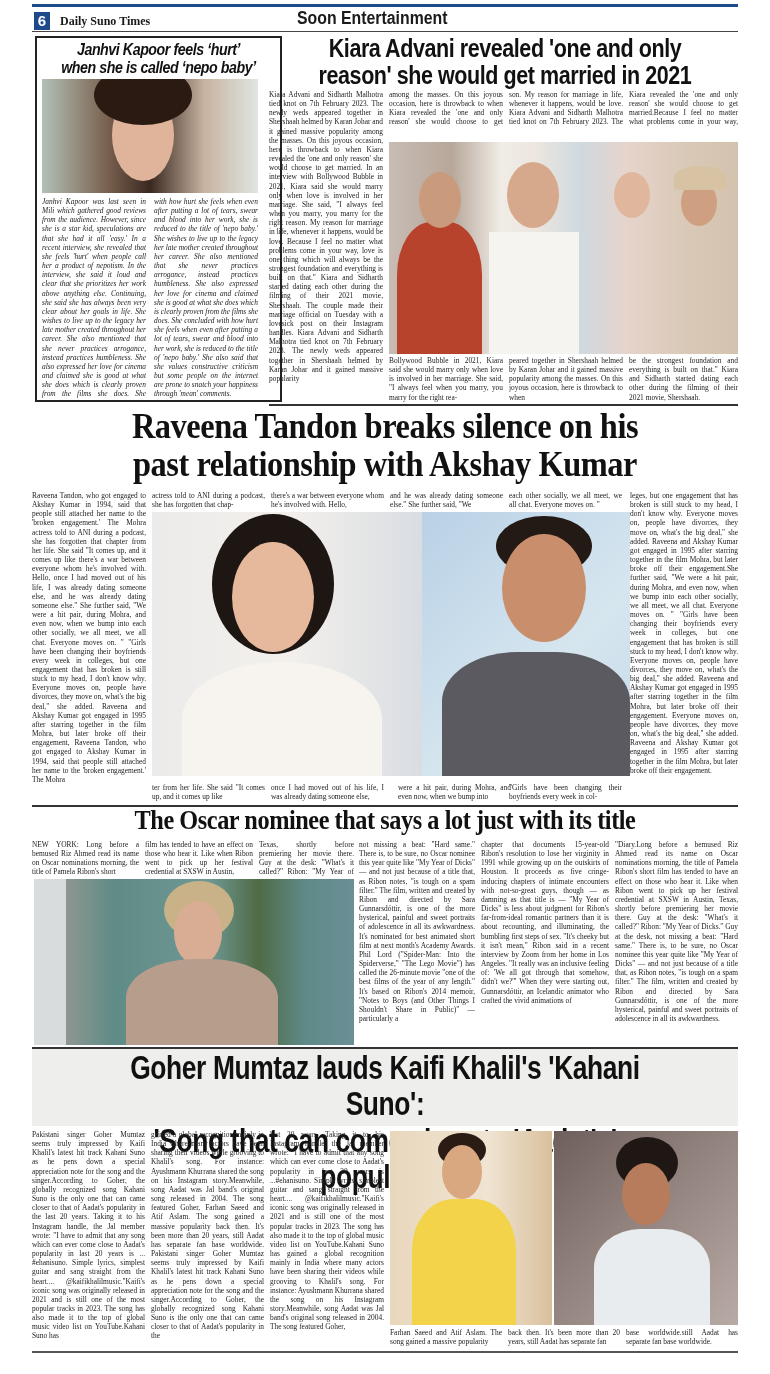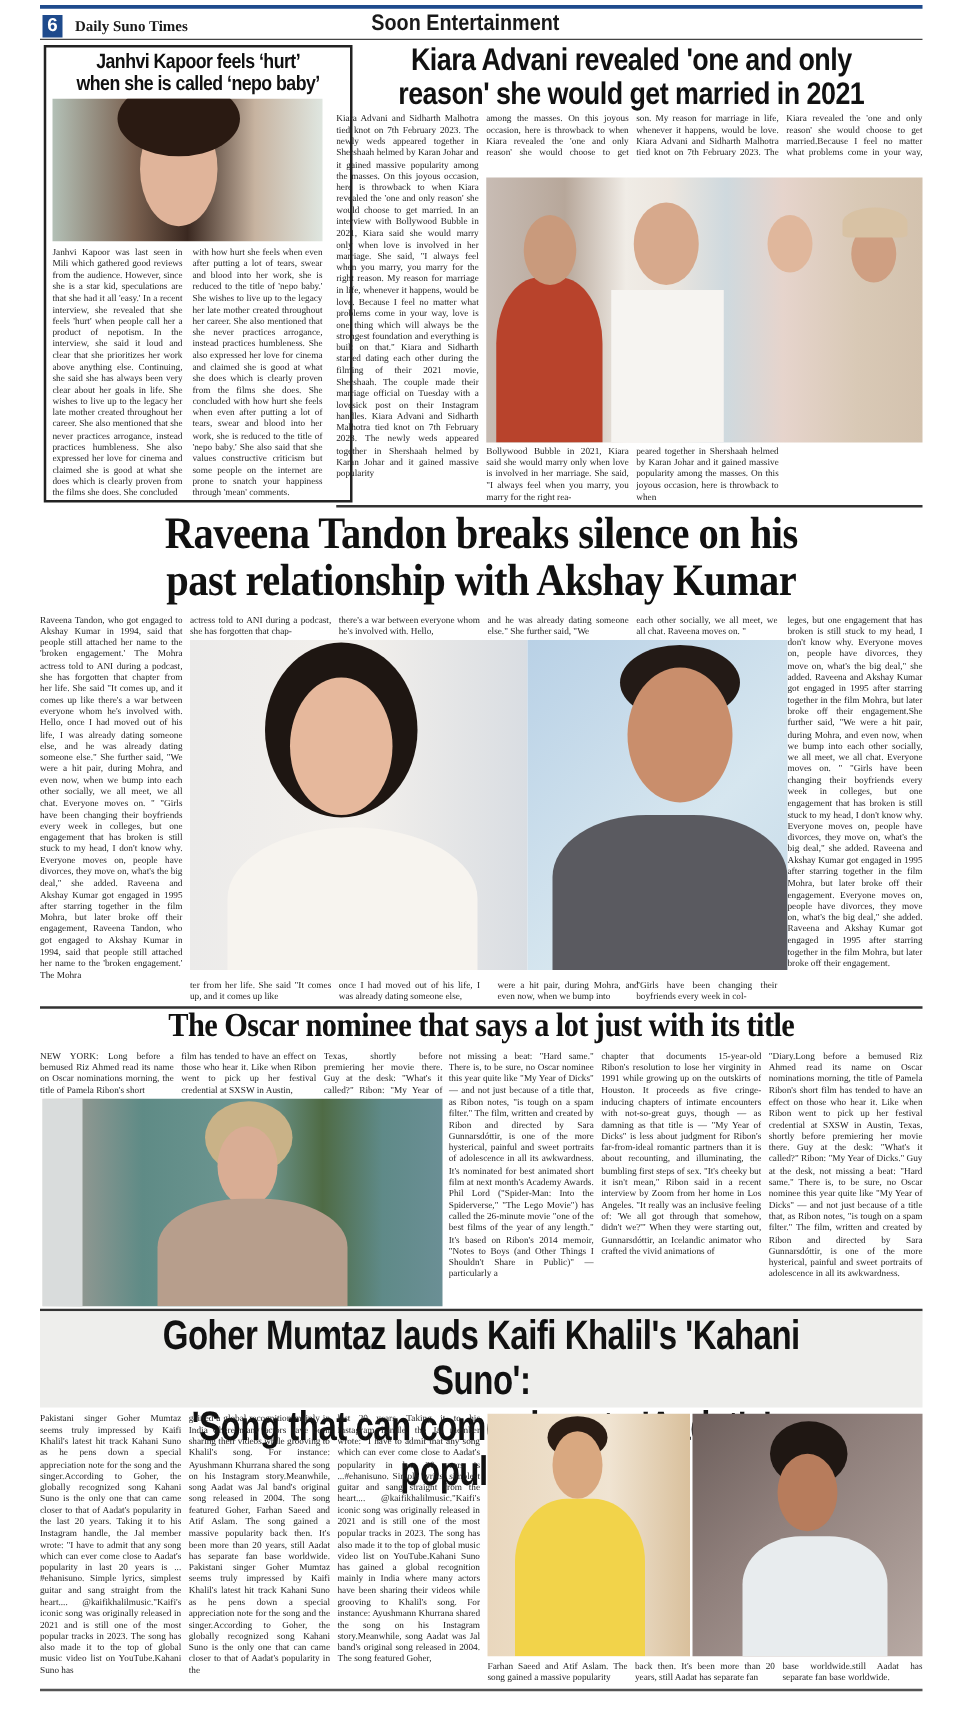--- a/index.html
+++ b/index.html
@@ -23,21 +23,21 @@
 <body>
 
 <div class="page">
   <div class="topbar"></div>
   <div class="mast">
     <div class="pgnum">6</div>
     <div class="paper">Daily Suno Times</div>
     <div class="section">Soon Entertainment</div>
   </div>
 
-  <div class="box" style="left:3px;top:36px;width:247px;height:366px;">
+  <div class="box" style="left:3px;top:36px;width:247px;height:366px;font-style:italic;">
     <div class="hl" style="font-size:16.5px;margin-top:3px;transform:scaleX(.86);">
       <div>Janhvi Kapoor feels ‘hurt’</div>
       <div>when she is called ‘nepo baby’</div>
     </div>
     <div class="img" style="left:5px;top:41px;width:216px;height:114px;background:linear-gradient(90deg,#b3c0b6 0%,#7a6150 30%,#3a2820 50%,#c7b3a0 75%,#dfe6e0 100%);">
       <div class="face" style="left:70px;top:10px;width:62px;height:92px;background:#e0b49a;"></div>
       <div class="face" style="left:52px;top:-14px;width:98px;height:60px;background:#2a1a12;"></div>
     </div>
     <div class="col txt" style="left:5px;top:159px;width:104px;height:202px;">Janhvi Kapoor was last seen in Mili which gathered good reviews from the audience. However, since she is a star kid, speculations are that she had it all 'easy.' In a recent interview, she revealed that she feels 'hurt' when people call her a product of nepotism. In the interview, she said it loud and clear that she prioritizes her work above anything else. Continuing, she said she has always been very clear about her goals in life. She wishes to live up to the legacy her late mother created throughout her career. She also mentioned that she never practices arrogance, instead practices humbleness. She also expressed her love for cinema and claimed she is good at what she does which is clearly proven from the films she does. She concluded</div>
     <div class="col txt" style="left:117px;top:159px;width:104px;height:202px;">with how hurt she feels when even after putting a lot of tears, swear and blood into her work, she is reduced to the title of 'nepo baby.' She wishes to live up to the legacy her late mother created throughout her career. She also mentioned that she never practices arrogance, instead practices humbleness. She also expressed her love for cinema and claimed she is good at what she does which is clearly proven from the films she does. She concluded with how hurt she feels when even after putting a lot of tears, swear and blood into her work, she is reduced to the title of 'nepo baby.' She also said that she values constructive criticism but some people on the internet are prone to snatch your happiness through 'mean' comments.</div>
@@ -55,32 +55,33 @@
     <div style="position:absolute;left:8px;top:80px;width:85px;height:132px;background:#b8432c;border-radius:40% 40% 0 0;"></div>
     <div class="face" style="left:30px;top:30px;width:42px;height:56px;background:#c99a7c;"></div>
     <div class="face" style="left:118px;top:20px;width:52px;height:66px;background:#d7a98c;"></div>
     <div style="position:absolute;left:100px;top:90px;width:90px;height:122px;background:#f6f4f1;"></div>
     <div class="face" style="left:225px;top:30px;width:36px;height:46px;background:#e0b79c;"></div>
     <div class="face" style="left:292px;top:38px;width:36px;height:46px;background:#cf9f82;"></div>
     <div style="position:absolute;left:285px;top:24px;width:52px;height:24px;background:#d8c2a4;border-radius:50% 50% 10% 10%;"></div>
   </div>
   <div class="col txt" style="left:357px;top:356px;width:114px;height:46px;">Bollywood Bubble in 2021, Kiara said she would marry only when love is involved in her marriage. She said, "I always feel when you marry, you marry for the right rea-</div>
   <div class="col txt" style="left:477px;top:356px;width:114px;height:46px;">peared together in Shershaah helmed by Karan Johar and it gained massive popularity among the masses. On this joyous occasion, here is throwback to when</div>
+  <div class="col txt" style="left:597px;top:356px;width:109px;height:46px;">be the strongest foundation and everything is built on that." Kiara and Sidharth started dating each other during the filming of their 2021 movie, Shershaah.</div>
 
   <div class="rule" style="left:237px;top:404px;width:469px;"></div>
 
   <div class="hl" style="position:absolute;left:0;top:408px;width:706px;font-size:36px;font-family:'Liberation Serif',serif;transform:scaleX(.9);transform-origin:center;line-height:1.05;">
     <div>Raveena Tandon breaks silence on his</div>
     <div>past relationship with Akshay Kumar</div>
   </div>
   <div class="col txt" style="left:0;top:491px;width:114px;height:312px;">Raveena Tandon, who got engaged to Akshay Kumar in 1994, said that people still attached her name to the 'broken engagement.' The Mohra actress told to ANI during a podcast, she has forgotten that chapter from her life. She said "It comes up, and it comes up like there's a war between everyone whom he's involved with. Hello, once I had moved out of his life, I was already dating someone else, and he was already dating someone else." She further said, "We were a hit pair, during Mohra, and even now, when we bump into each other socially, we all meet, we all chat. Everyone moves on. " "Girls have been changing their boyfriends every week in colleges, but one engagement that has broken is still stuck to my head, I don't know why. Everyone moves on, people have divorces, they move on, what's the big deal," she added. Raveena and Akshay Kumar got engaged in 1995 after starring together in the film Mohra, but later broke off their engagement, Raveena Tandon, who got engaged to Akshay Kumar in 1994, said that people still attached her name to the 'broken engagement.' The Mohra</div>
   <div class="col txt" style="left:120px;top:491px;width:113px;height:20px;font-family:Liberation Serif, serif;">actress told to ANI during a podcast, she has forgotten that chap-</div>
   <div class="col txt" style="left:239px;top:491px;width:113px;height:20px;">there's a war between everyone whom he's involved with. Hello,</div>
   <div class="col txt" style="left:358px;top:491px;width:113px;height:20px;">and he was already dating someone else." She further said, "We</div>
-  <div class="col txt" style="left:477px;top:491px;width:113px;height:20px;">each other socially, we all meet, we all chat. Raveena moves on. "</div>
+  <div class="col txt" style="left:477px;top:491px;width:113px;height:20px;">each other socially, we all meet, we all chat. Everyone moves on. "</div>
   <div class="img" style="left:120px;top:512px;width:270px;height:264px;background:linear-gradient(90deg,#ecebea 0%,#f3f0ec 50%,#d9dde2 100%);">
     <div class="face" style="left:60px;top:2px;width:122px;height:140px;background:#1e1612;"></div>
     <div class="face" style="left:80px;top:30px;width:82px;height:110px;background:#e6b89c;"></div>
     <div style="position:absolute;left:30px;top:150px;width:200px;height:114px;background:#f7f4ef;border-radius:50% 50% 0 0;"></div>
   </div>
   <div class="img" style="left:390px;top:512px;width:208px;height:264px;background:linear-gradient(135deg,#b9d1e6 0%,#d6e6ef 60%,#c4d9e8 100%);">
     <div class="face" style="left:74px;top:4px;width:96px;height:60px;background:#231a16;"></div>
     <div class="face" style="left:80px;top:22px;width:84px;height:108px;background:#c98e6c;"></div>
     <div style="position:absolute;left:20px;top:140px;width:188px;height:124px;background:#5a5a60;border-radius:40% 40% 0 0;"></div>
   </div>

